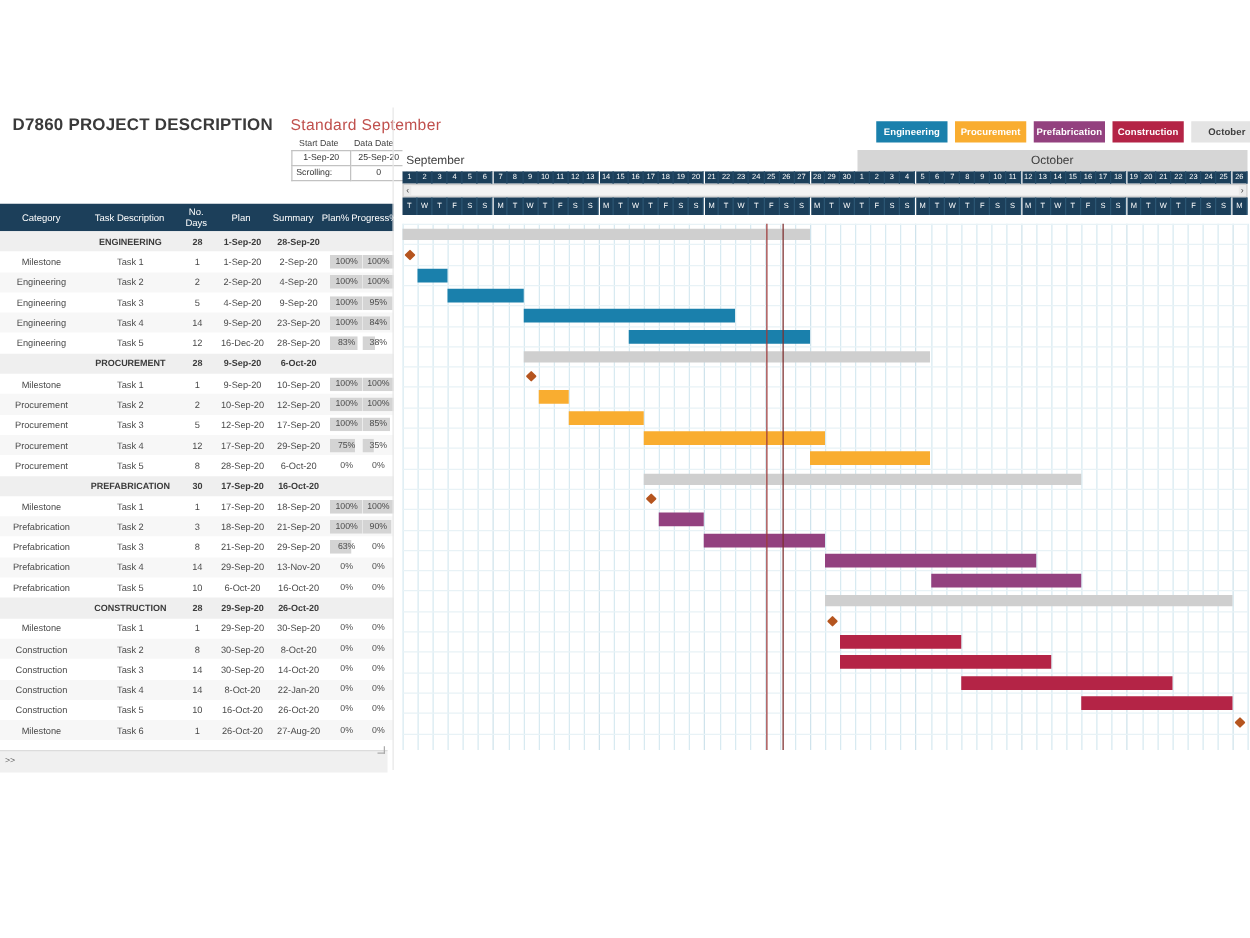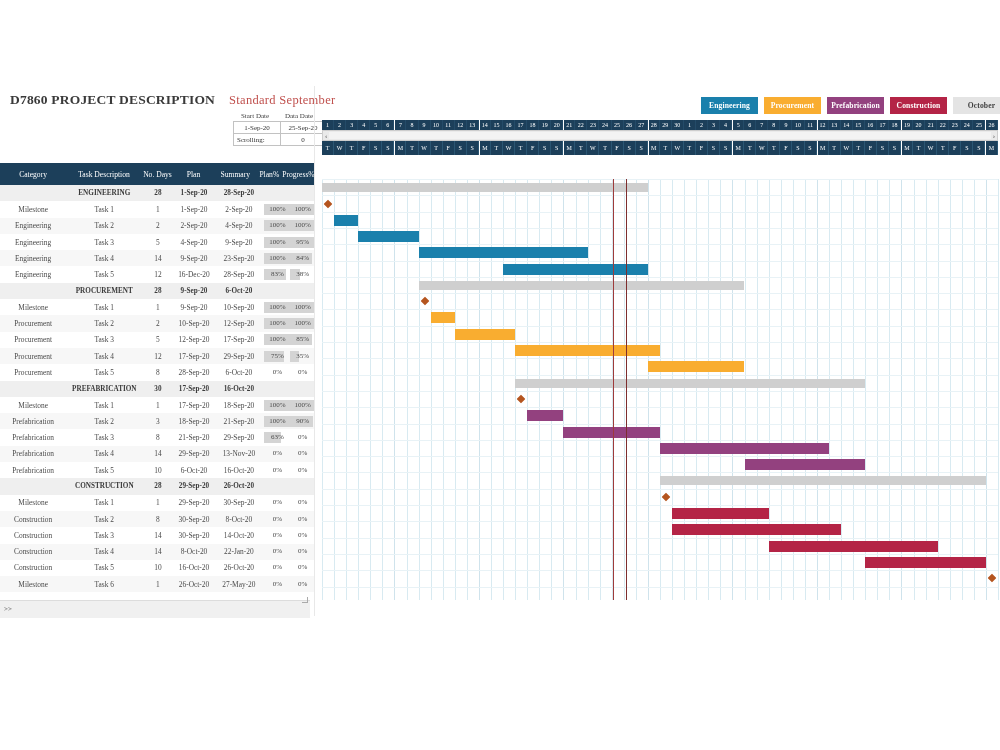--- a/index.html
+++ b/index.html
@@ -2,21 +2,21 @@
 <html><head>
 <meta charset="utf-8">
 <style>
   html,body{margin:0;padding:0;}
   body{
     width:1000px;height:750px;background:#ffffff;
     font-family:"Liberation Sans",sans-serif;
     -webkit-font-smoothing:antialiased;
     overflow:hidden;position:relative;
   }
-  #root{position:absolute;left:0;top:0;width:1000px;height:544px;font-family:Liberation Serif, serif;}
+  #root{position:absolute;left:0;top:0;width:1000px;height:544px;}
 
   
   .title-wrap{position:absolute;left:10px;top:92px;display:flex;align-items:baseline;gap:14px;}
   .title-main{font-size:13.5px;font-weight:bold;color:#3a3a3a;letter-spacing:.2px;}
   .title-sub{font-size:12.5px;color:#c0504d;letter-spacing:.3px;}
 
   
   .datebox{position:absolute;left:233px;top:112px;font-size:7px;color:#404040;}
   .datebox .hdr{display:flex;}
   .datebox .hdr div{width:44px;text-align:center;padding-bottom:1px;}
@@ -448,39 +448,43 @@
           </div>
           <div class="c c-prog">
             <span class="pct"><span class="txt">0%</span></span>
           </div>
         </div>
         <div class="row alt">
           <div class="c c-cat">Milestone</div>
           <div class="c c-desc">Task 6</div>
           <div class="c c-days">1</div>
           <div class="c c-start">26-Oct-20</div>
-          <div class="c c-fin">27-May-20</div>
+          <div class="c c-fin">27-Aug-20</div>
           <div class="c c-plan">
             <span class="pct"><span class="txt">0%</span></span>
           </div>
           <div class="c c-prog">
             <span class="pct"><span class="txt">0%</span></span>
           </div>
         </div>
       </div>
   </div>
 
   <div class="leftpanel-edge"></div>
 
   <div class="statusbar">
     <span class="arrows">&gt;&gt;</span>
     <span class="corner"></span>
   </div>
 
   <div class="gantt">
+    <div class="month-row" id="month-row">
+        <div class="month-cell first" style="width: 362.143px;">September</div>
+        <div class="month-cell" style="width: 313.857px;">October</div>
+      </div>
     <div class="day-row" id="day-row">
         <div class="day-cell" style="width: 12.0714px;">1</div>
         <div class="day-cell" style="width: 12.0714px;">2</div>
         <div class="day-cell" style="width: 12.0714px;">3</div>
         <div class="day-cell" style="width: 12.0714px;">4</div>
         <div class="day-cell" style="width: 12.0714px;">5</div>
         <div class="day-cell" style="width: 12.0714px;">6</div>
         <div class="day-cell wkstart" style="width: 12.0714px;">7</div>
         <div class="day-cell" style="width: 12.0714px;">8</div>
         <div class="day-cell" style="width: 12.0714px;">9</div>

